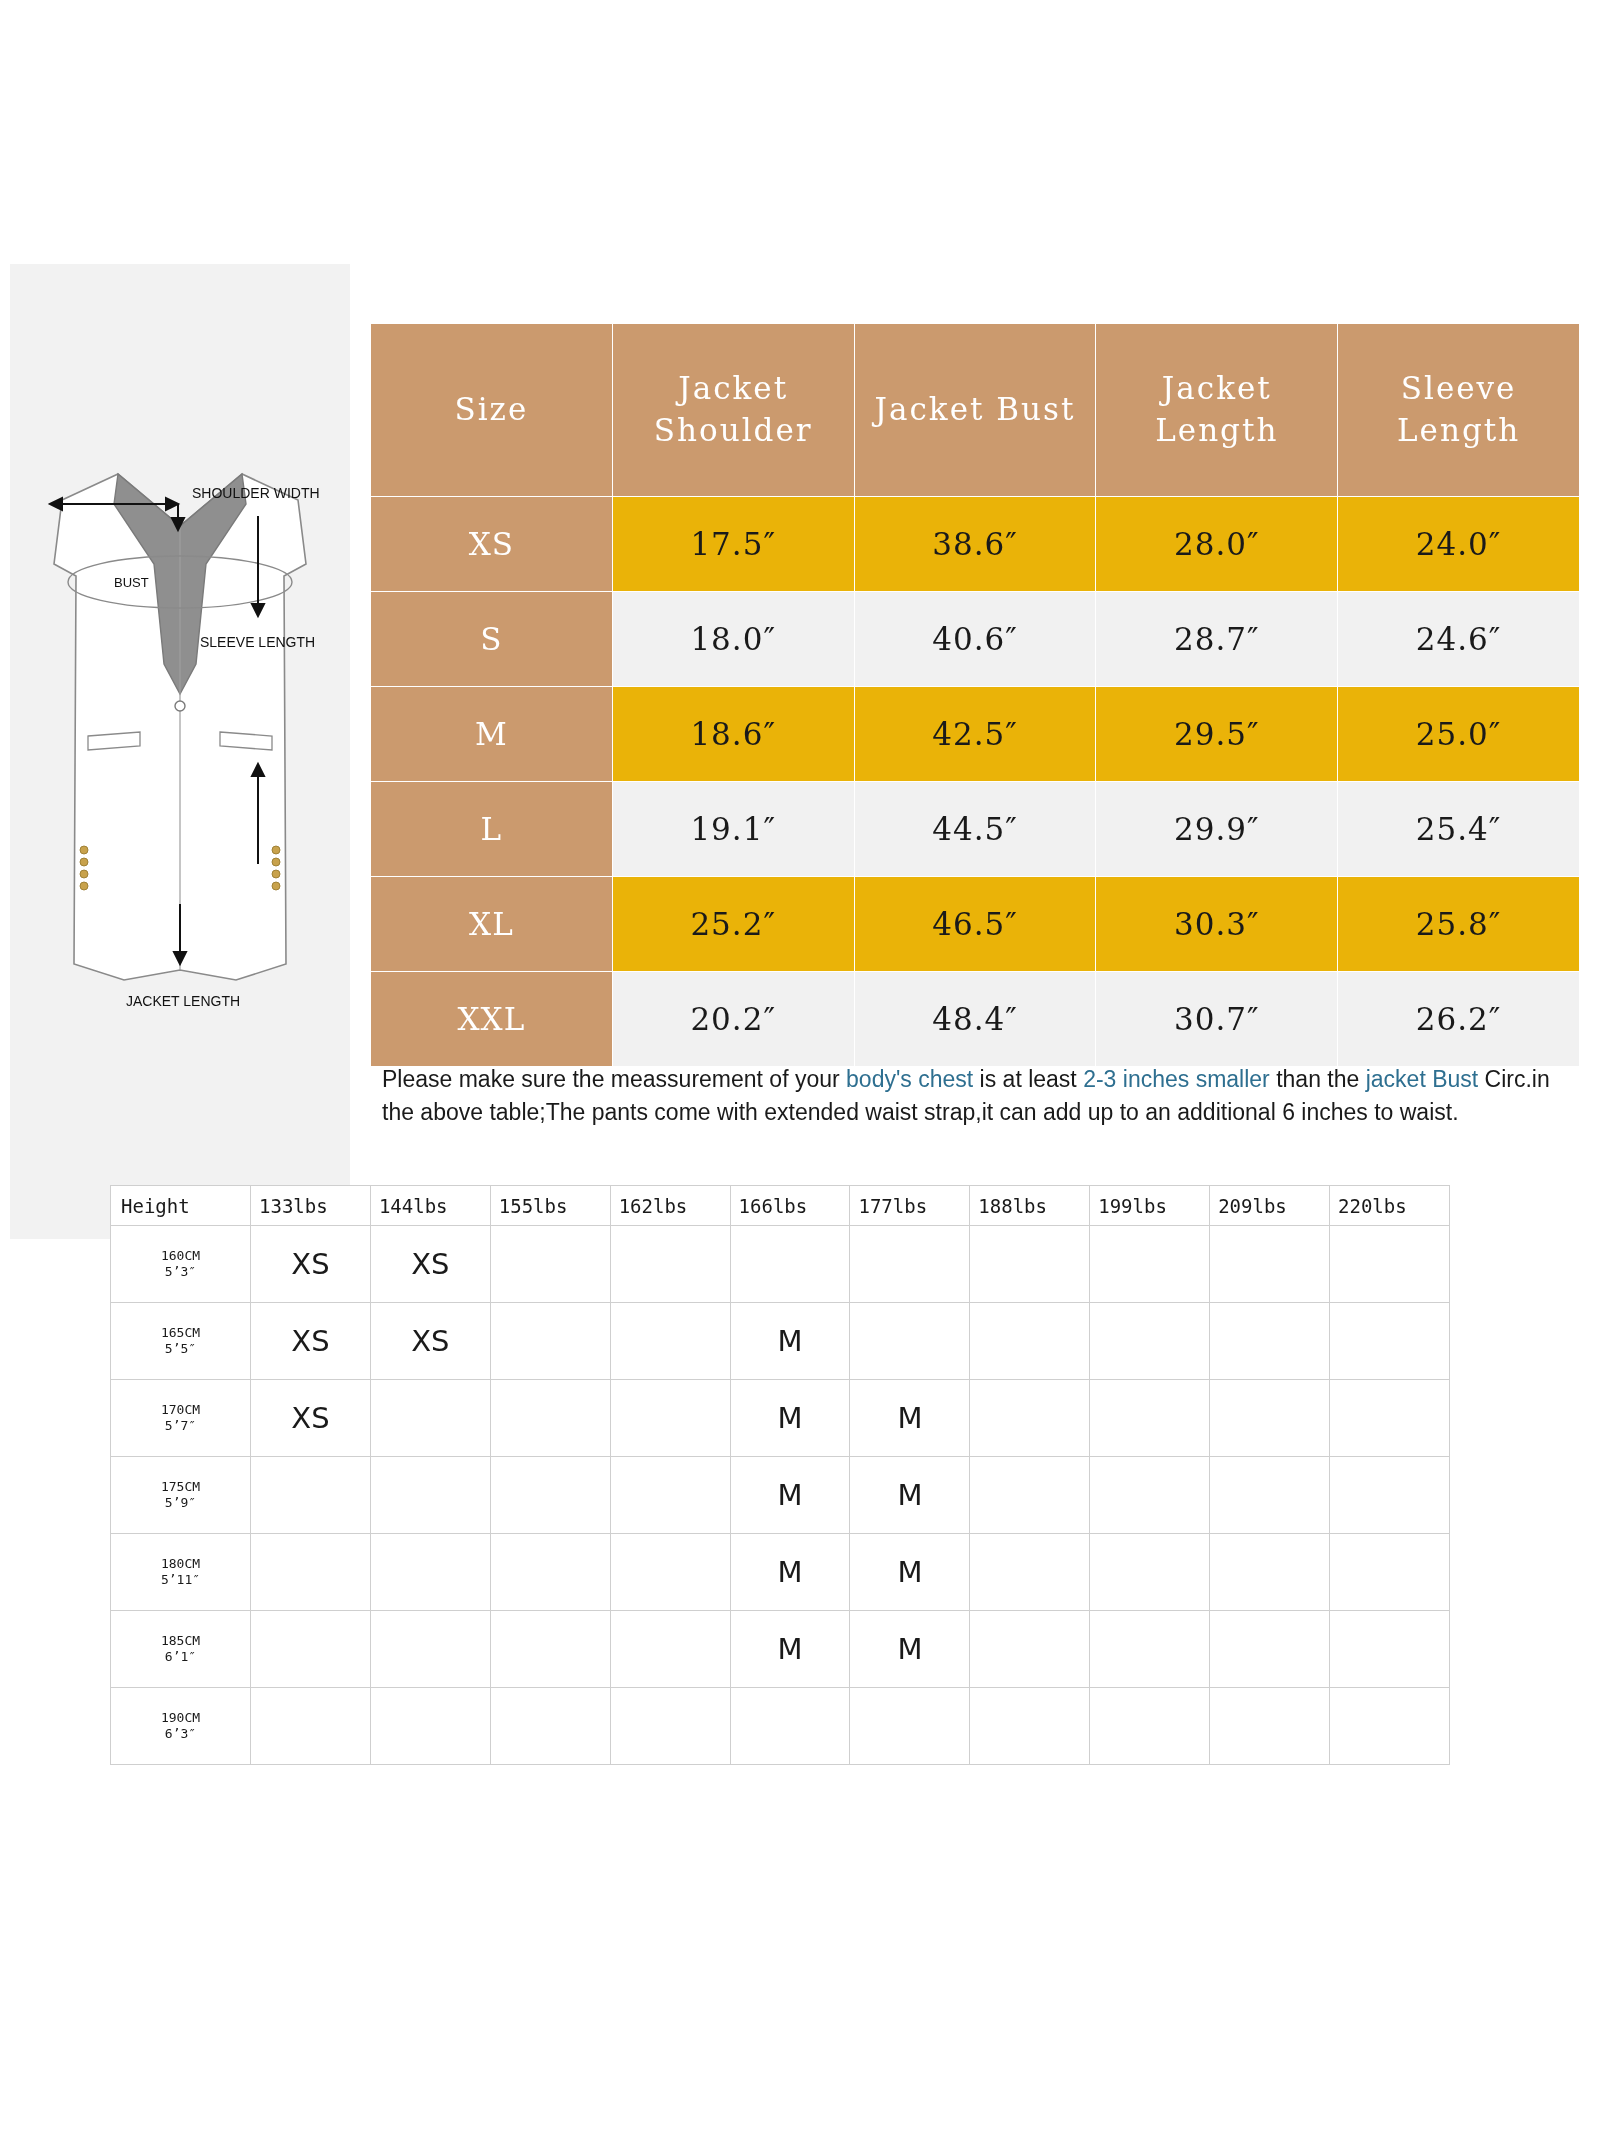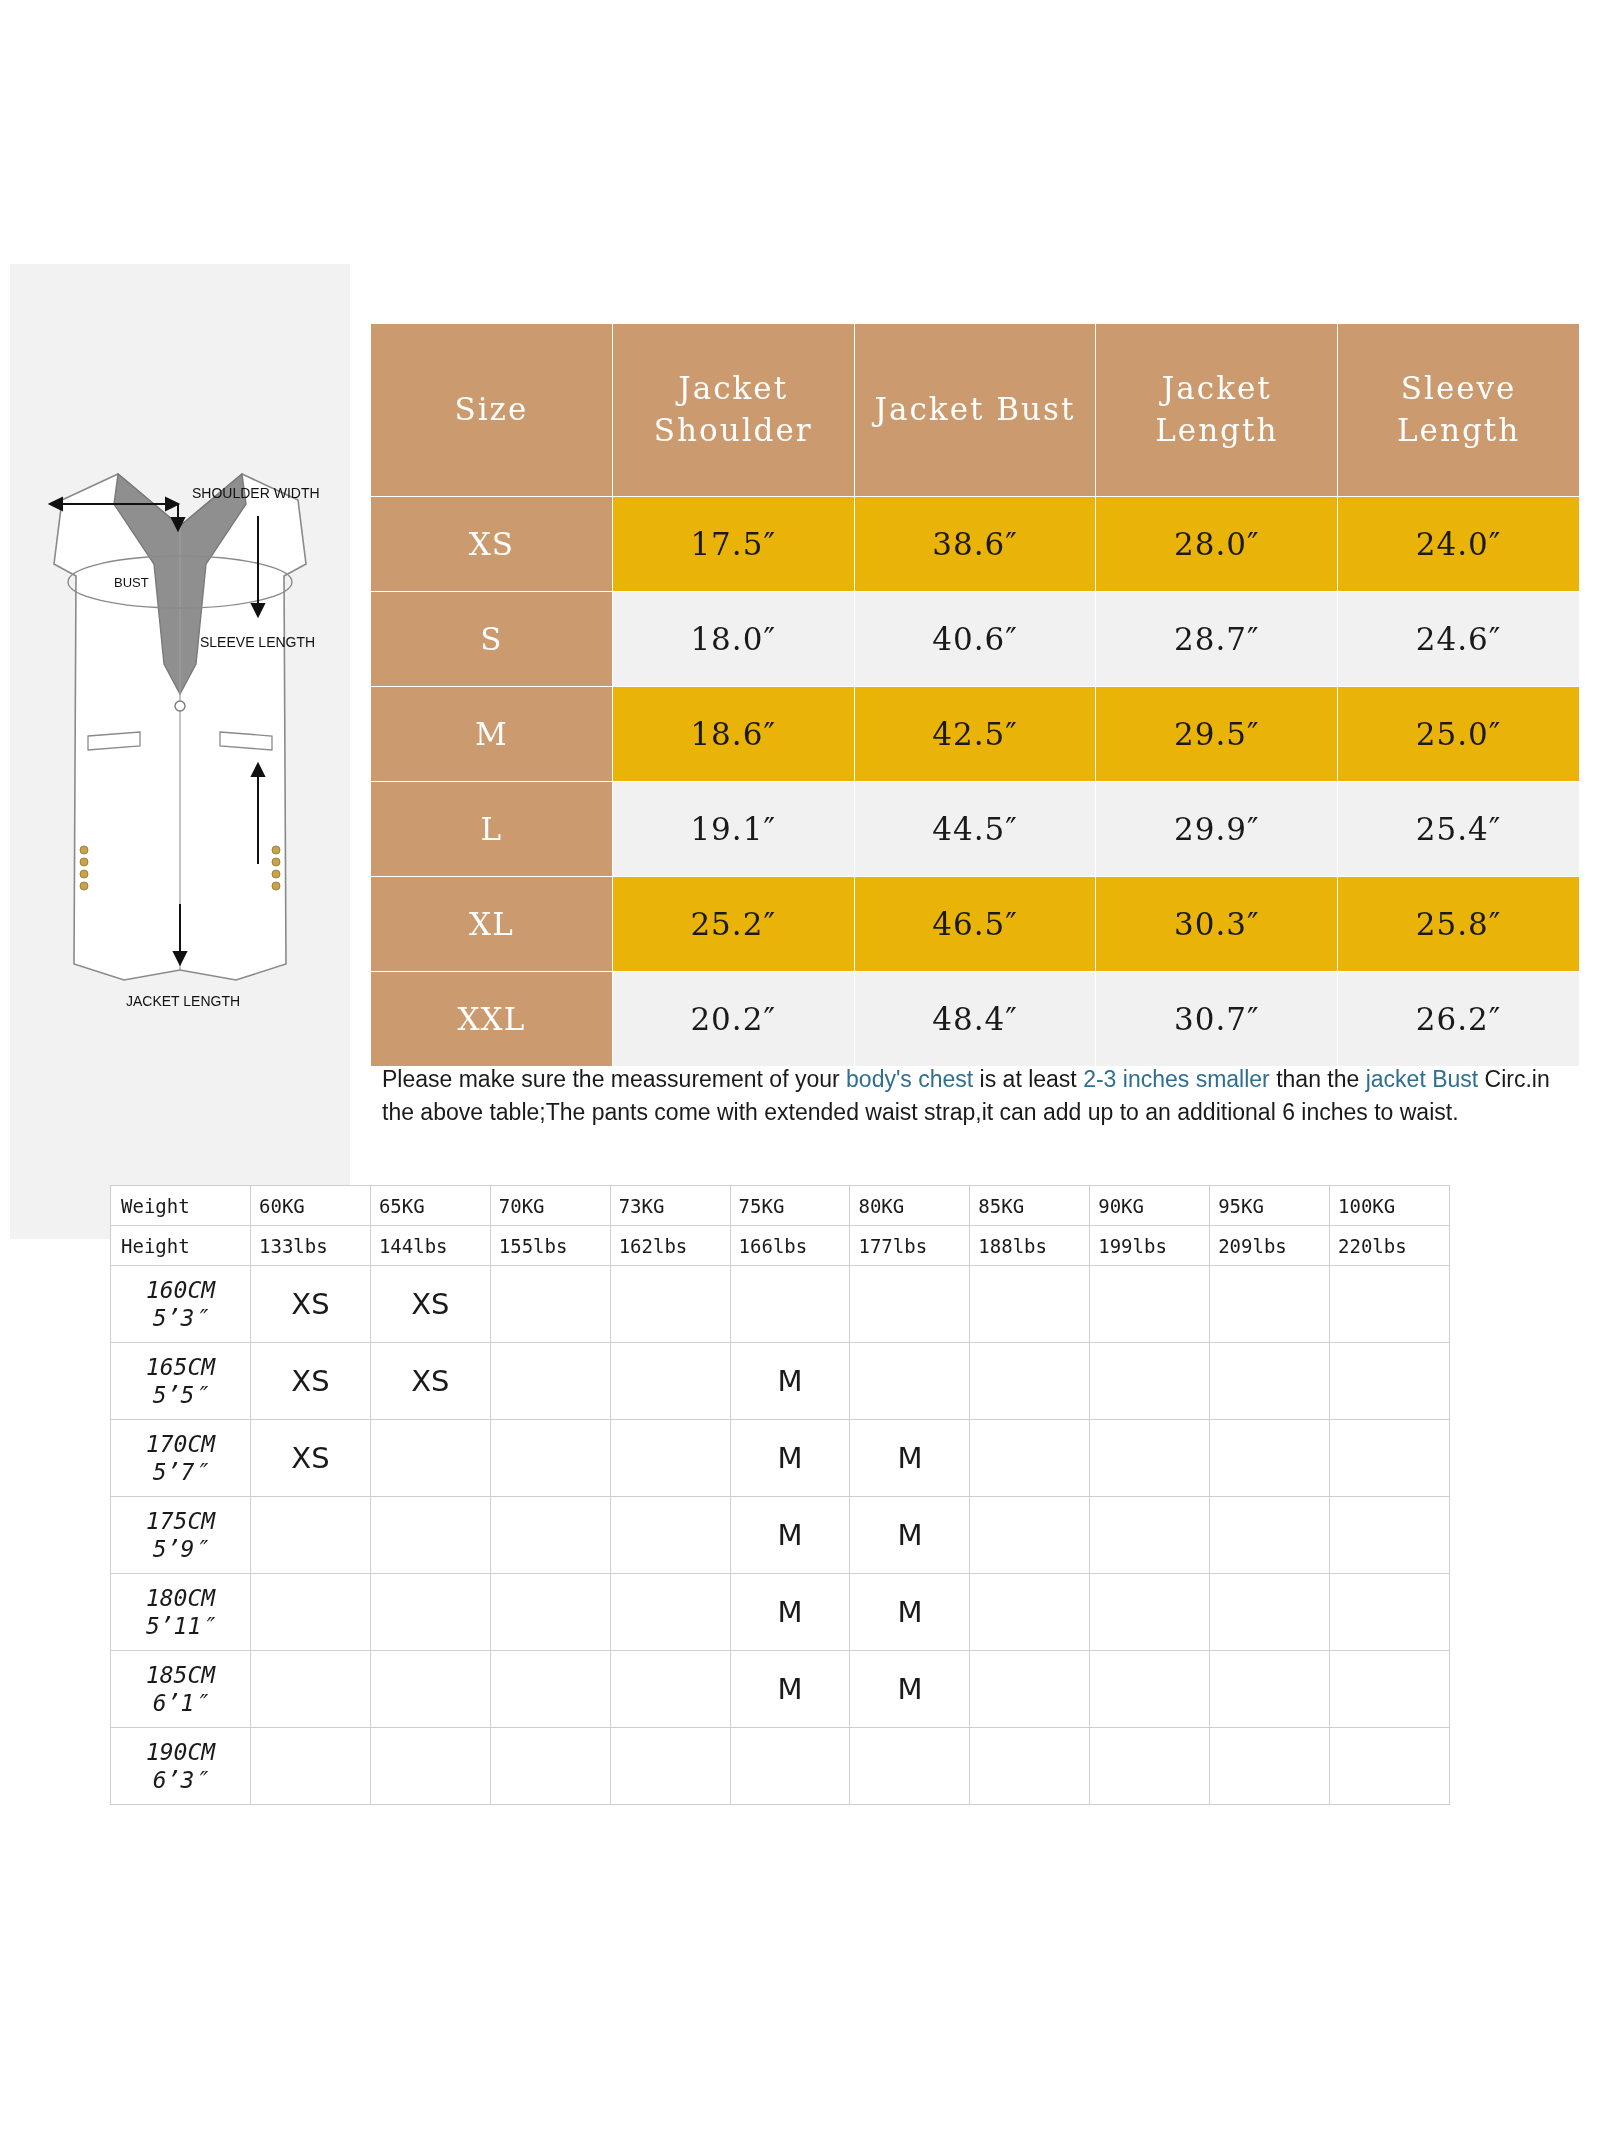--- a/index.html
+++ b/index.html
@@ -116,26 +116,25 @@
   }
   #matrix .hdr-w {
     font-size: 19px;
     color: #1a1a1a;
     height: 37px;
     text-align: left;
     padding-left: 8px;
   }
   #matrix .rowlab {
     width: 128px;
-    font-size: 23px;
+    font-size: 13px;
     color: #1a1a1a;
     height: 37px;
     line-height: 1.22;
     padding: 3px 0;
-    font-style: italic;
   }
   #matrix .cell {
     height: 74px;
     font-size: 29px;
     color: #1a1a1a;
     font-family: "DejaVu Sans", sans-serif;
   }
   .c-xs  { background: #cce0f4; }
   .c-s   { background: #3e84c6; color: #ffffff !important; }
   .c-m   { background: #f8cdab; }
@@ -263,33 +262,20 @@
         <td class="val">30.7″</td>
         <td class="val">26.2″</td>
       </tr>
     </tbody>
   </table>
 
   <p id="note"><span>Please make sure the meassurement of your </span><span class="hl">body's chest</span><span> is at least </span><span class="hl">2-3 inches smaller</span><span> than the </span><span class="hl">jacket Bust</span><span> Circ.in the above table;The pants come with extended waist strap,it can add up to an additional 6 inches to waist.</span></p>
 
   <table id="matrix">
     <tbody>
-      <tr>
-        <td class="hdr-label">Weight</td>
-        <td class="hdr-w">60KG</td>
-        <td class="hdr-w">65KG</td>
-        <td class="hdr-w">70KG</td>
-        <td class="hdr-w">73KG</td>
-        <td class="hdr-w">75KG</td>
-        <td class="hdr-w">80KG</td>
-        <td class="hdr-w">85KG</td>
-        <td class="hdr-w">90KG</td>
-        <td class="hdr-w">95KG</td>
-        <td class="hdr-w">100KG</td>
-      </tr>
       <tr>
         <td class="hdr-label">Height</td>
         <td class="hdr-w">133lbs</td>
         <td class="hdr-w">144lbs</td>
         <td class="hdr-w">155lbs</td>
         <td class="hdr-w">162lbs</td>
         <td class="hdr-w">166lbs</td>
         <td class="hdr-w">177lbs</td>
         <td class="hdr-w">188lbs</td>
         <td class="hdr-w">199lbs</td>

